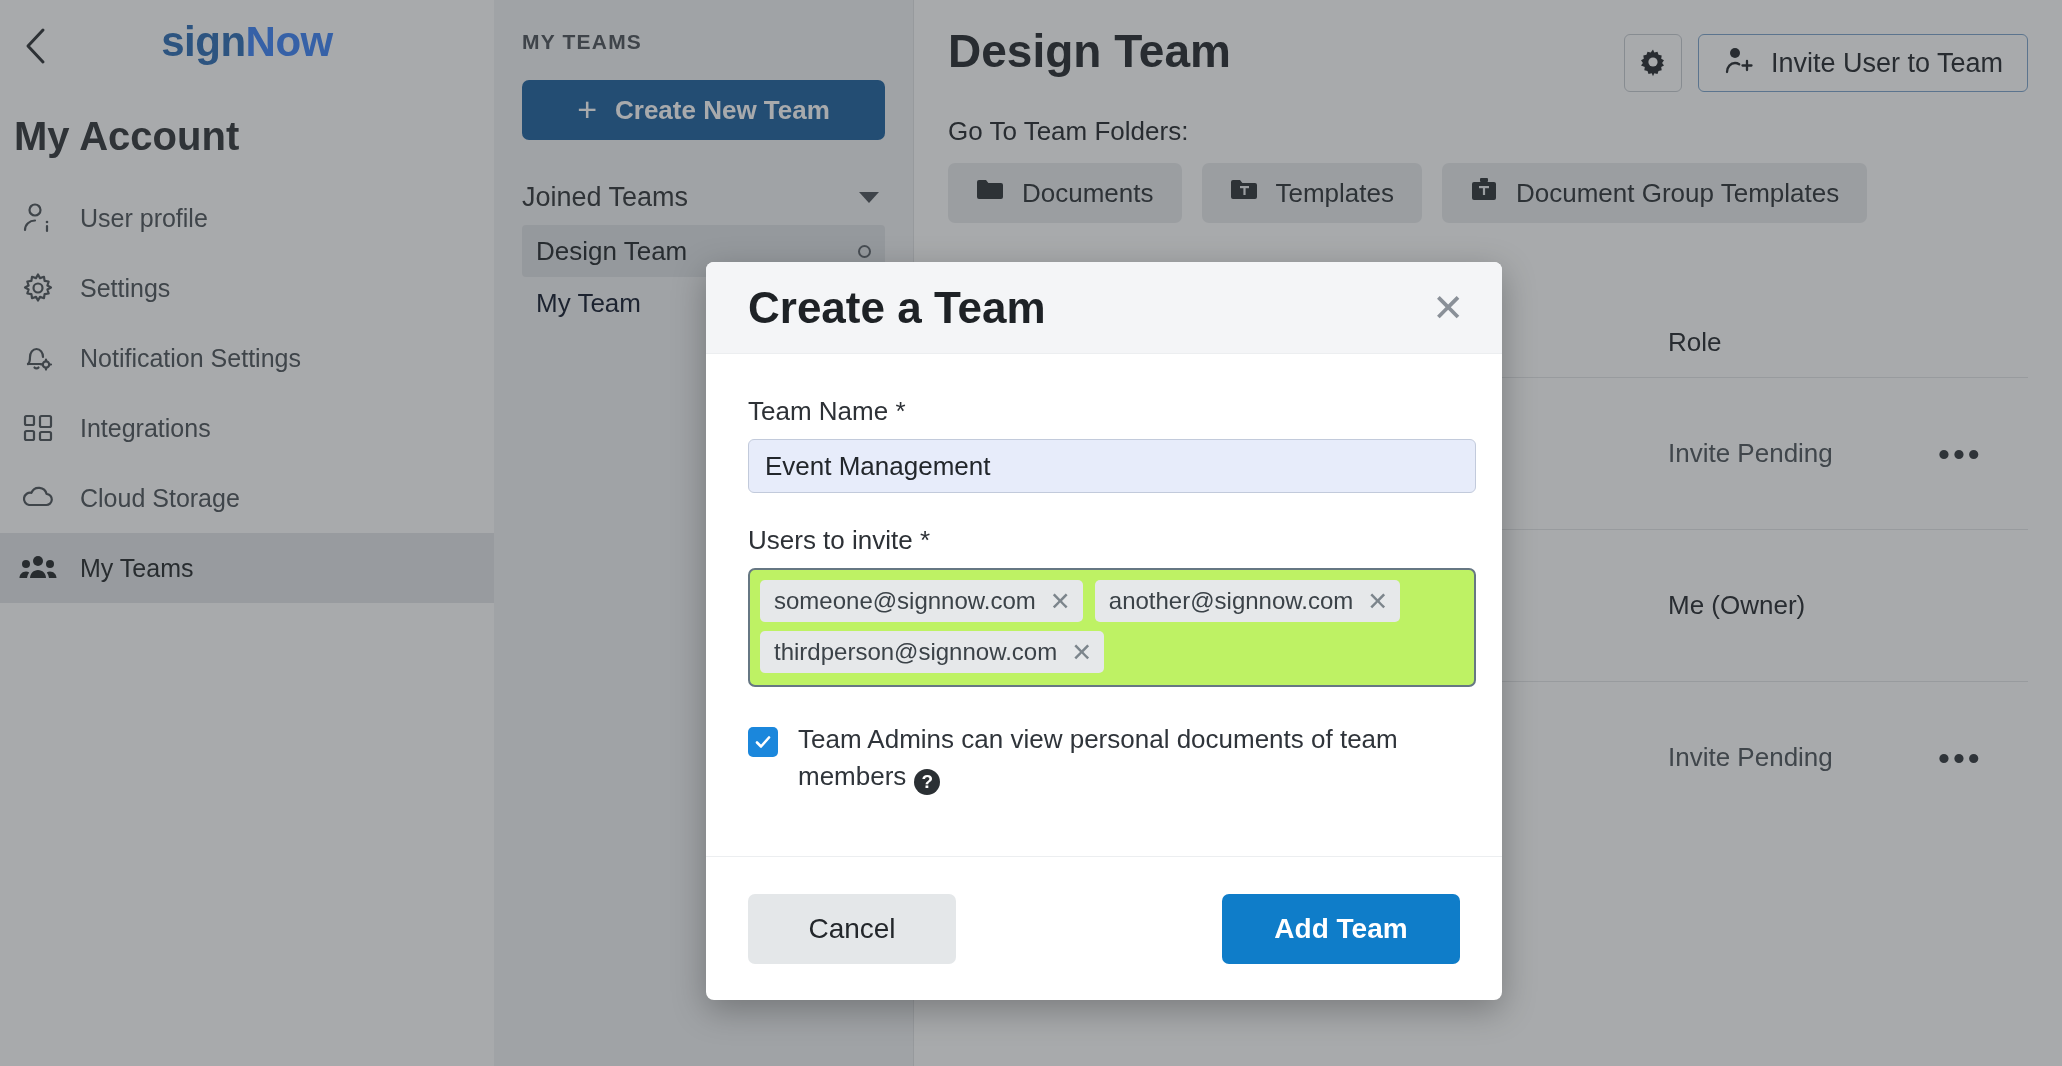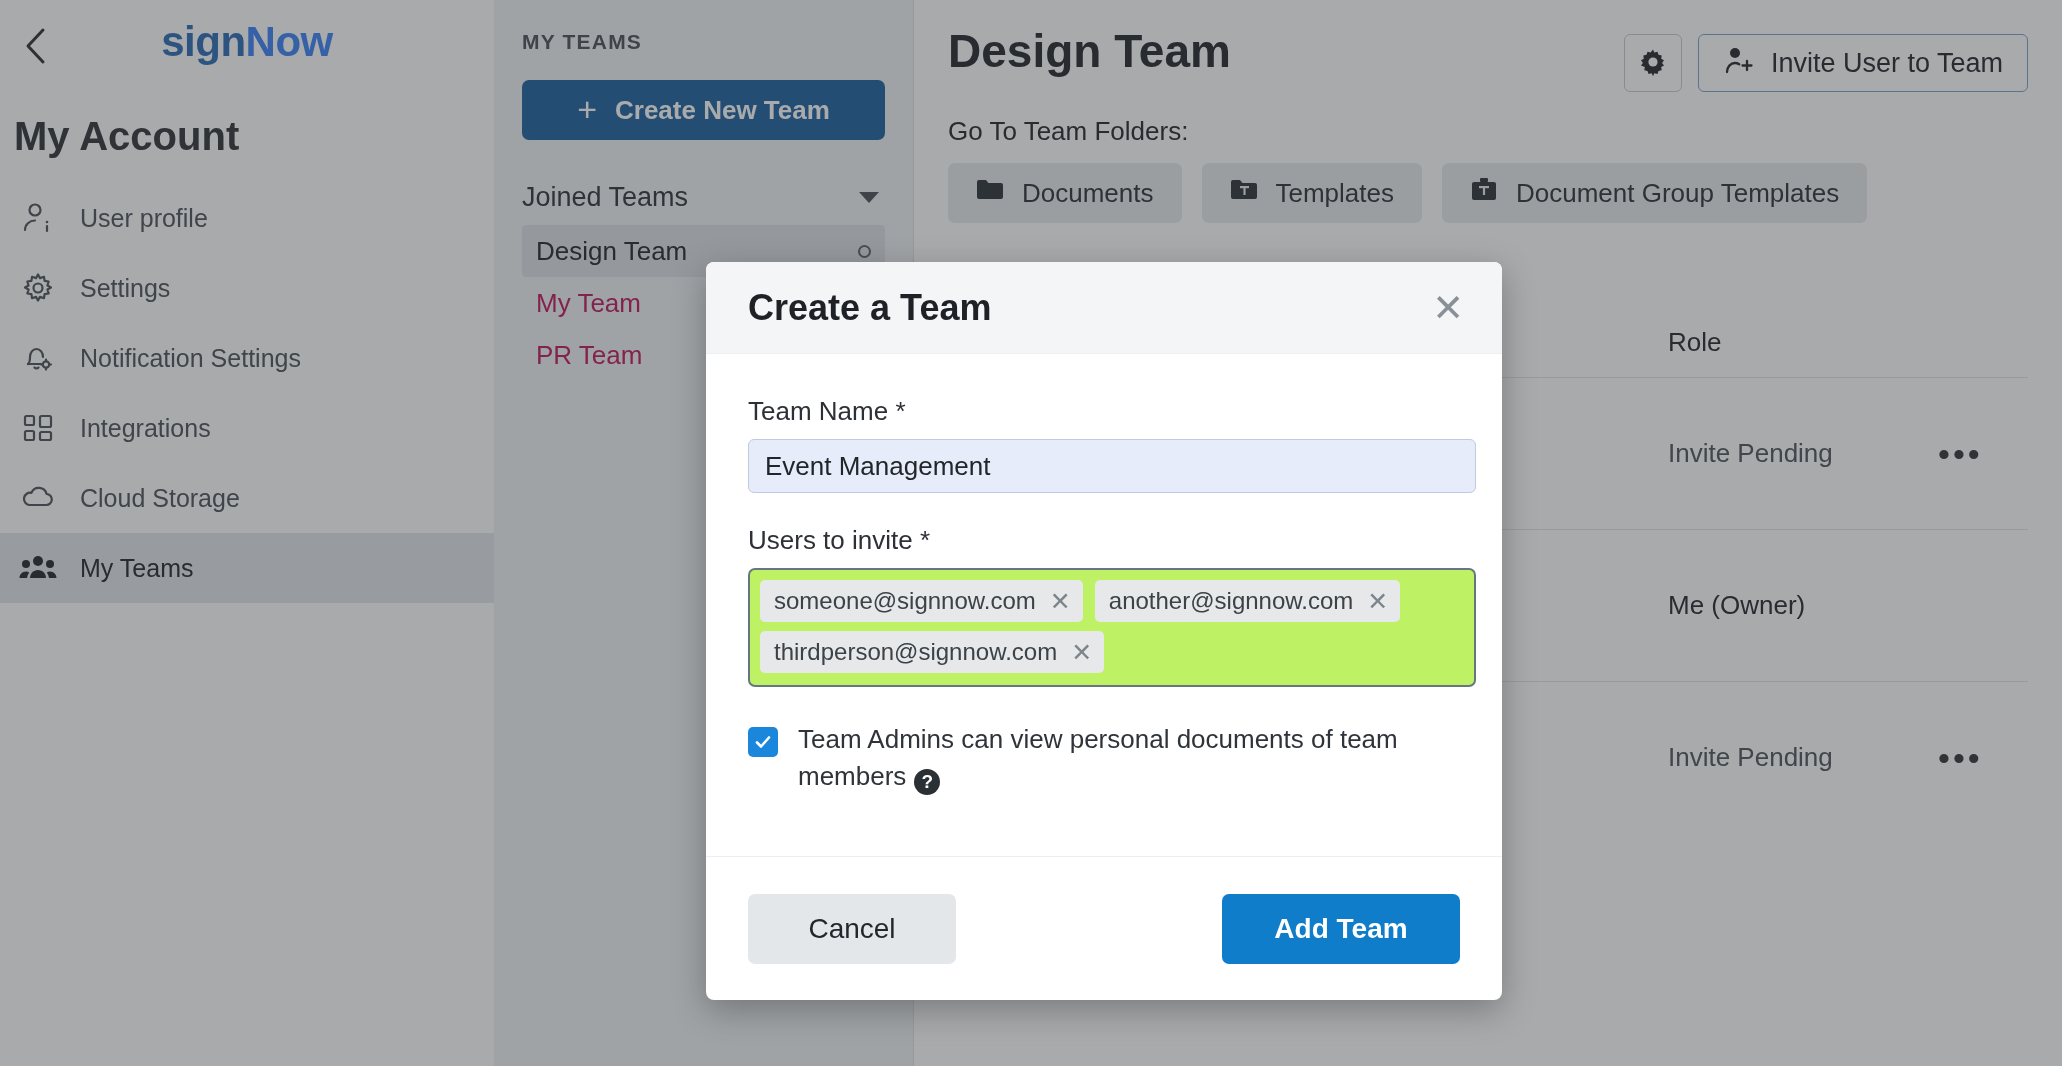--- a/index.html
+++ b/index.html
@@ -61,21 +61,21 @@
   }
   .create-btn .plus { font-size: 34px; font-weight: 500; line-height: 1; margin-top: -3px; }
   .joined-row {
     display: flex; align-items: center; justify-content: space-between;
     margin-top: 42px; margin-bottom: 12px; padding-right: 6px;
   }
   .joined-label { font-size: 27px; color: #2f3336; font-weight: 500; }
   .caret { width: 0; height: 0; border-left: 10px solid transparent; border-right: 10px solid transparent; border-top: 11px solid #4a5056; }
   .team-row {
     height: 52px; display: flex; align-items: center; justify-content: space-between;
-    padding: 0 14px 0 14px; font-size: 26px; color: #be185d; border-radius: 4px;
+    padding: 0 14px 0 14px; font-size: 26px; color: #0f172a; border-radius: 4px;
   }
   .team-row.sel { background: #dfe2e5; color: #22262a; }
   .pin-dot { width: 13px; height: 13px; border-radius: 50%; border: 2px solid #5b6168; }
 
   
   .main { flex: 1; height: 1066px; padding: 26px 34px 0 34px; background: #ffffff; position: relative; }
   .main-top { display: flex; align-items: flex-start; justify-content: space-between; }
   .page-title { font-size: 46px; font-weight: 700; color: #23272b; line-height: 1.1; }
   .top-actions { display: flex; align-items: center; gap: 16px; margin-top: 8px; padding-left: 33px; }
   .gear-btn {
@@ -114,21 +114,21 @@
     position: absolute; left: 706px; top: 262px; width: 796px; height: 738px;
     background: #ffffff; border-radius: 8px; overflow: hidden;
     box-shadow: 0 10px 34px rgba(0,0,0,0.28);
     display: flex; flex-direction: column;
   }
   .modal-head {
     height: 92px; background: #f4f5f7; border-bottom: 1px solid #eceef0;
     display: flex; align-items: center; justify-content: space-between;
     padding: 0 38px 0 42px; flex: 0 0 92px;
   }
-  .modal-title { font-size: 36px; font-weight: 700; color: #1e2226; text-align: center; }
+  .modal-title { font-size: 44px; font-weight: 700; color: #1e2226; text-align: center; }
   .close-x { font-size: 38px; color: #8a9098; line-height: 1; font-weight: 300; }
   .modal-body { flex: 1; padding: 42px 26px 0 42px; }
   .field-label { font-size: 26px; color: #2d3136; margin-bottom: 12px; }
   .text-input {
     width: 100%; height: 54px; border: 1px solid #c2cadb; border-radius: 6px;
     background: #e7ecfa; padding: 0 16px; font-size: 26px; color: #22262b;
     font-family: "Liberation Sans", sans-serif; display: flex; align-items: center;
   }
   .field-gap { height: 32px; }
   .chips-box {
@@ -275,23 +275,20 @@
         <span class="joined-label">Joined Teams</span>
         <span class="caret"></span>
       </div>
 
       <div class="team-row sel">
         <span>Design Team</span>
         <span class="pin-dot"></span>
       </div>
       <div class="team-row">
         <span>My Team</span>
-      </div>
-      <div class="team-row">
-        <span>PR Team</span>
       </div>
     </div>
 
     <div class="main">
       <div class="main-top">
         <div class="page-title">Design Team</div>
         <div class="top-actions">
           <button class="gear-btn">
             <span>
               <svg width="30" height="30" viewBox="0 0 30 30" fill="#23272b">

